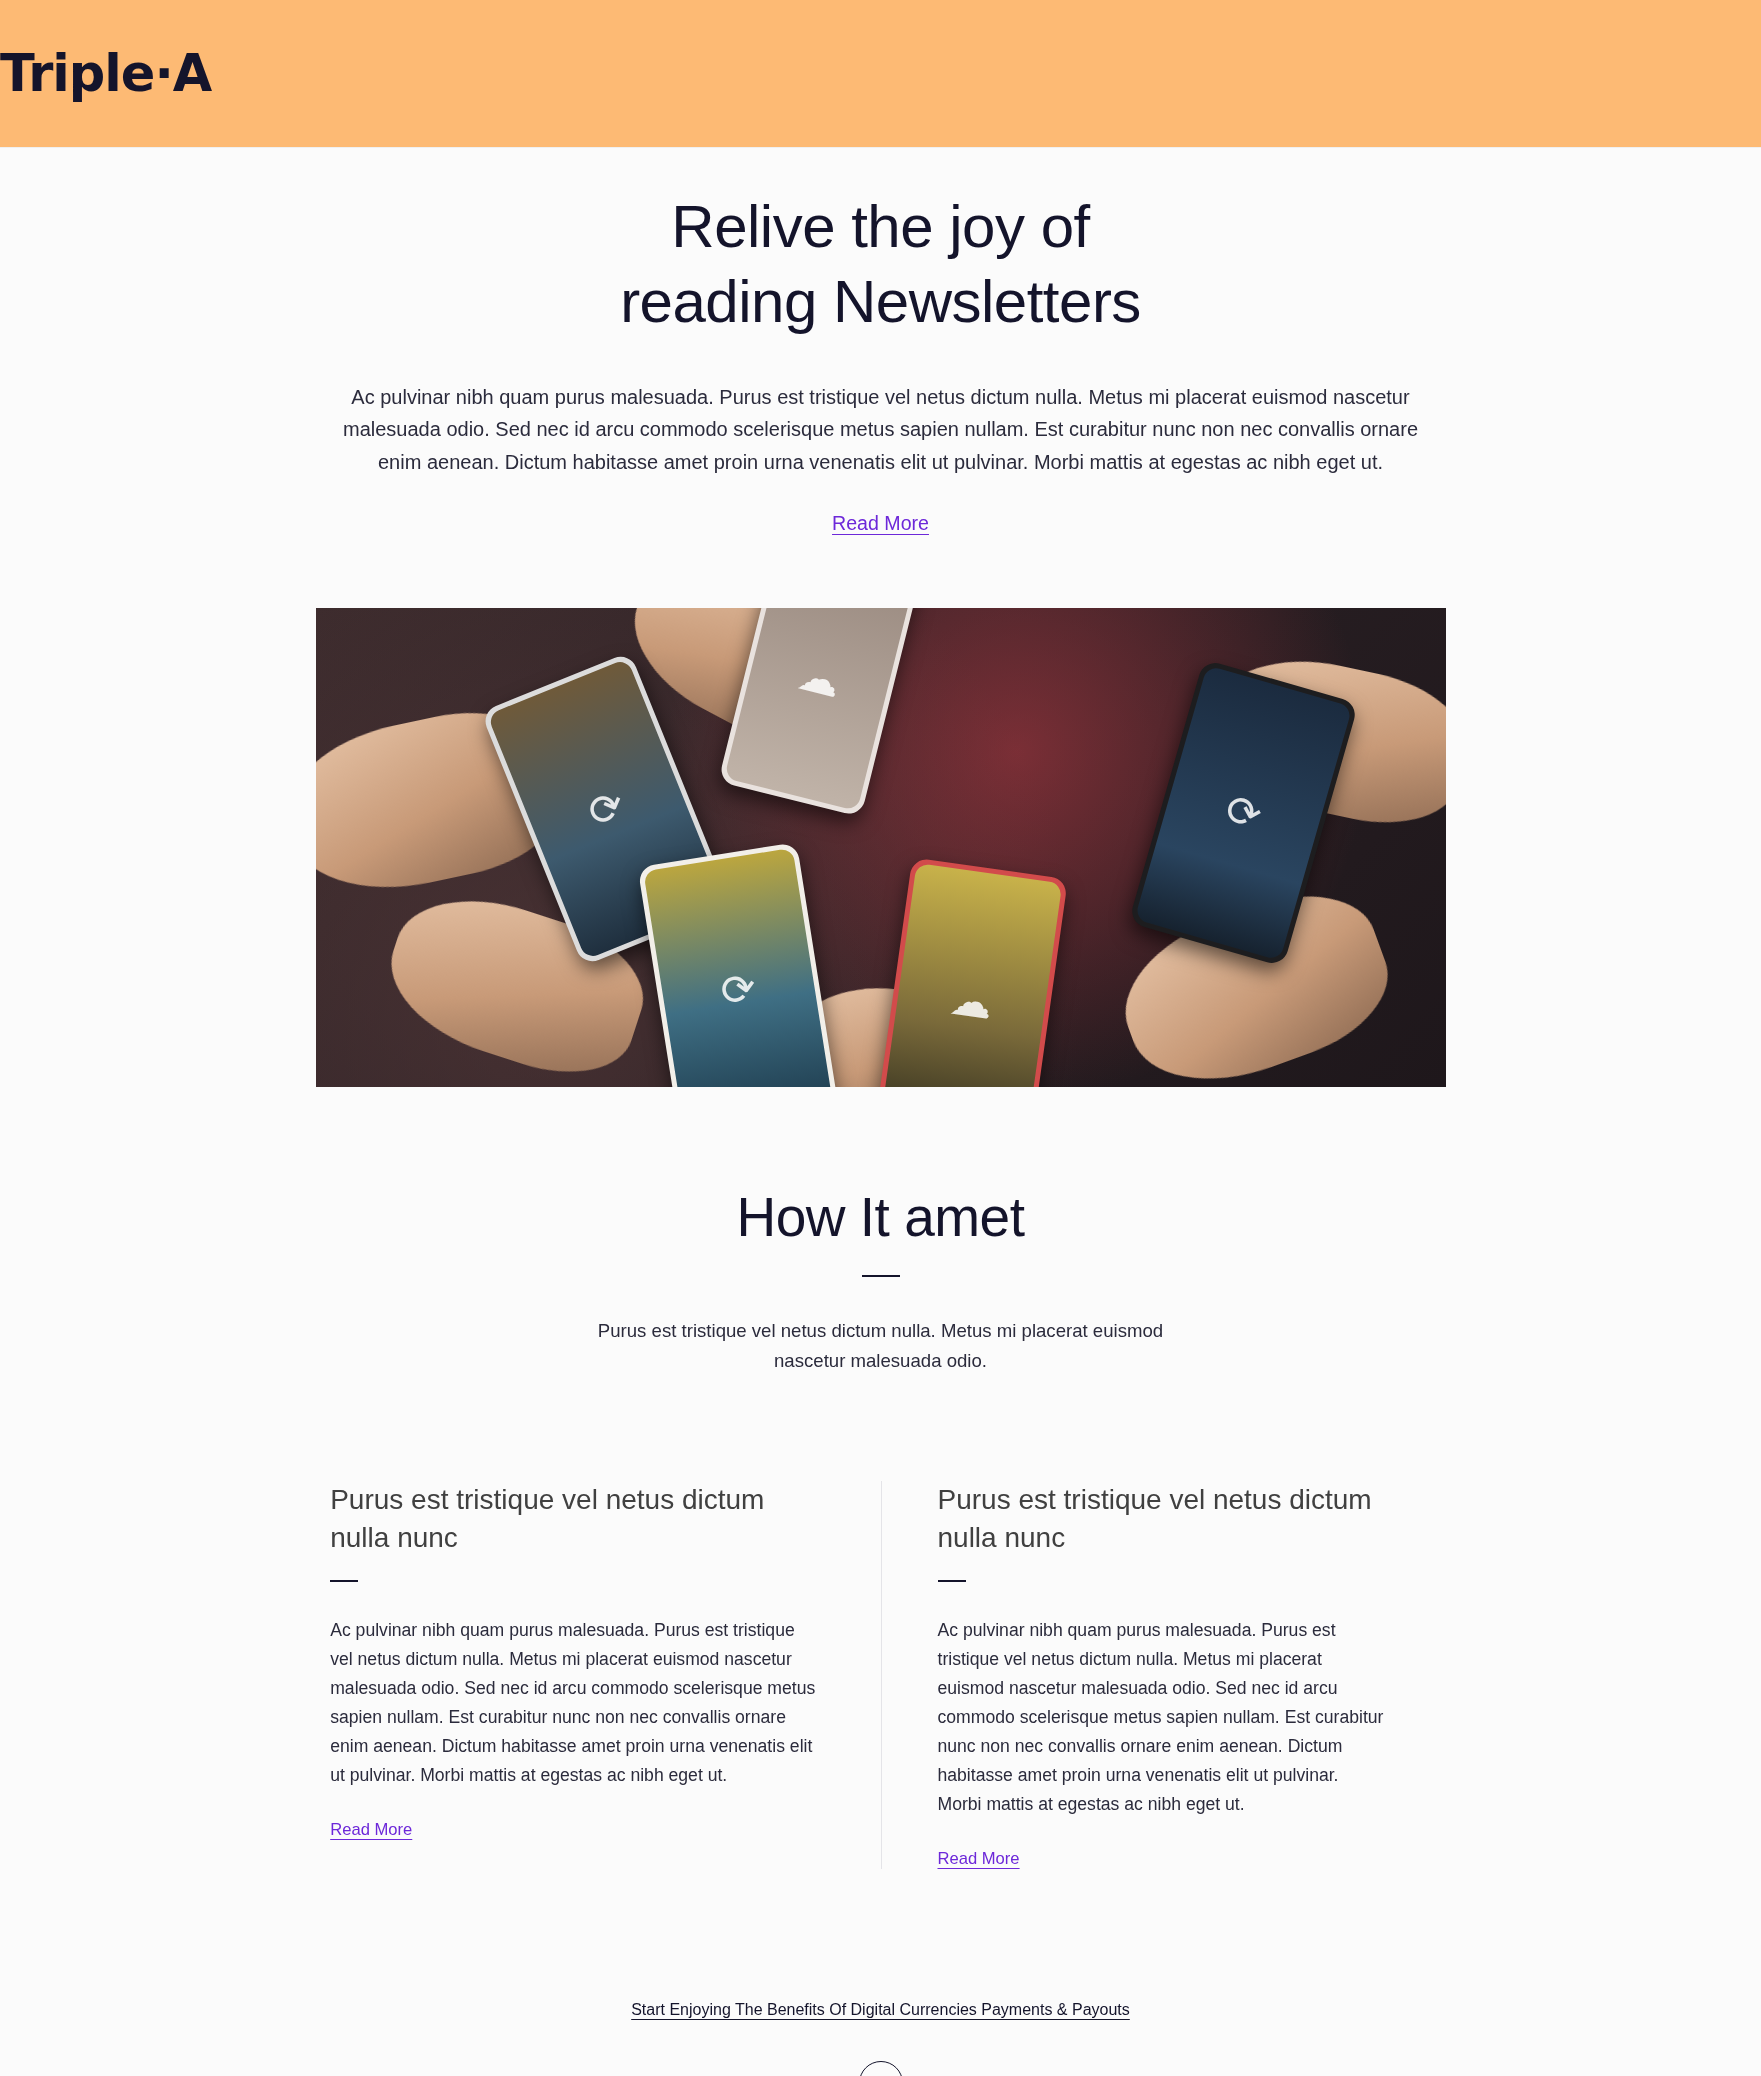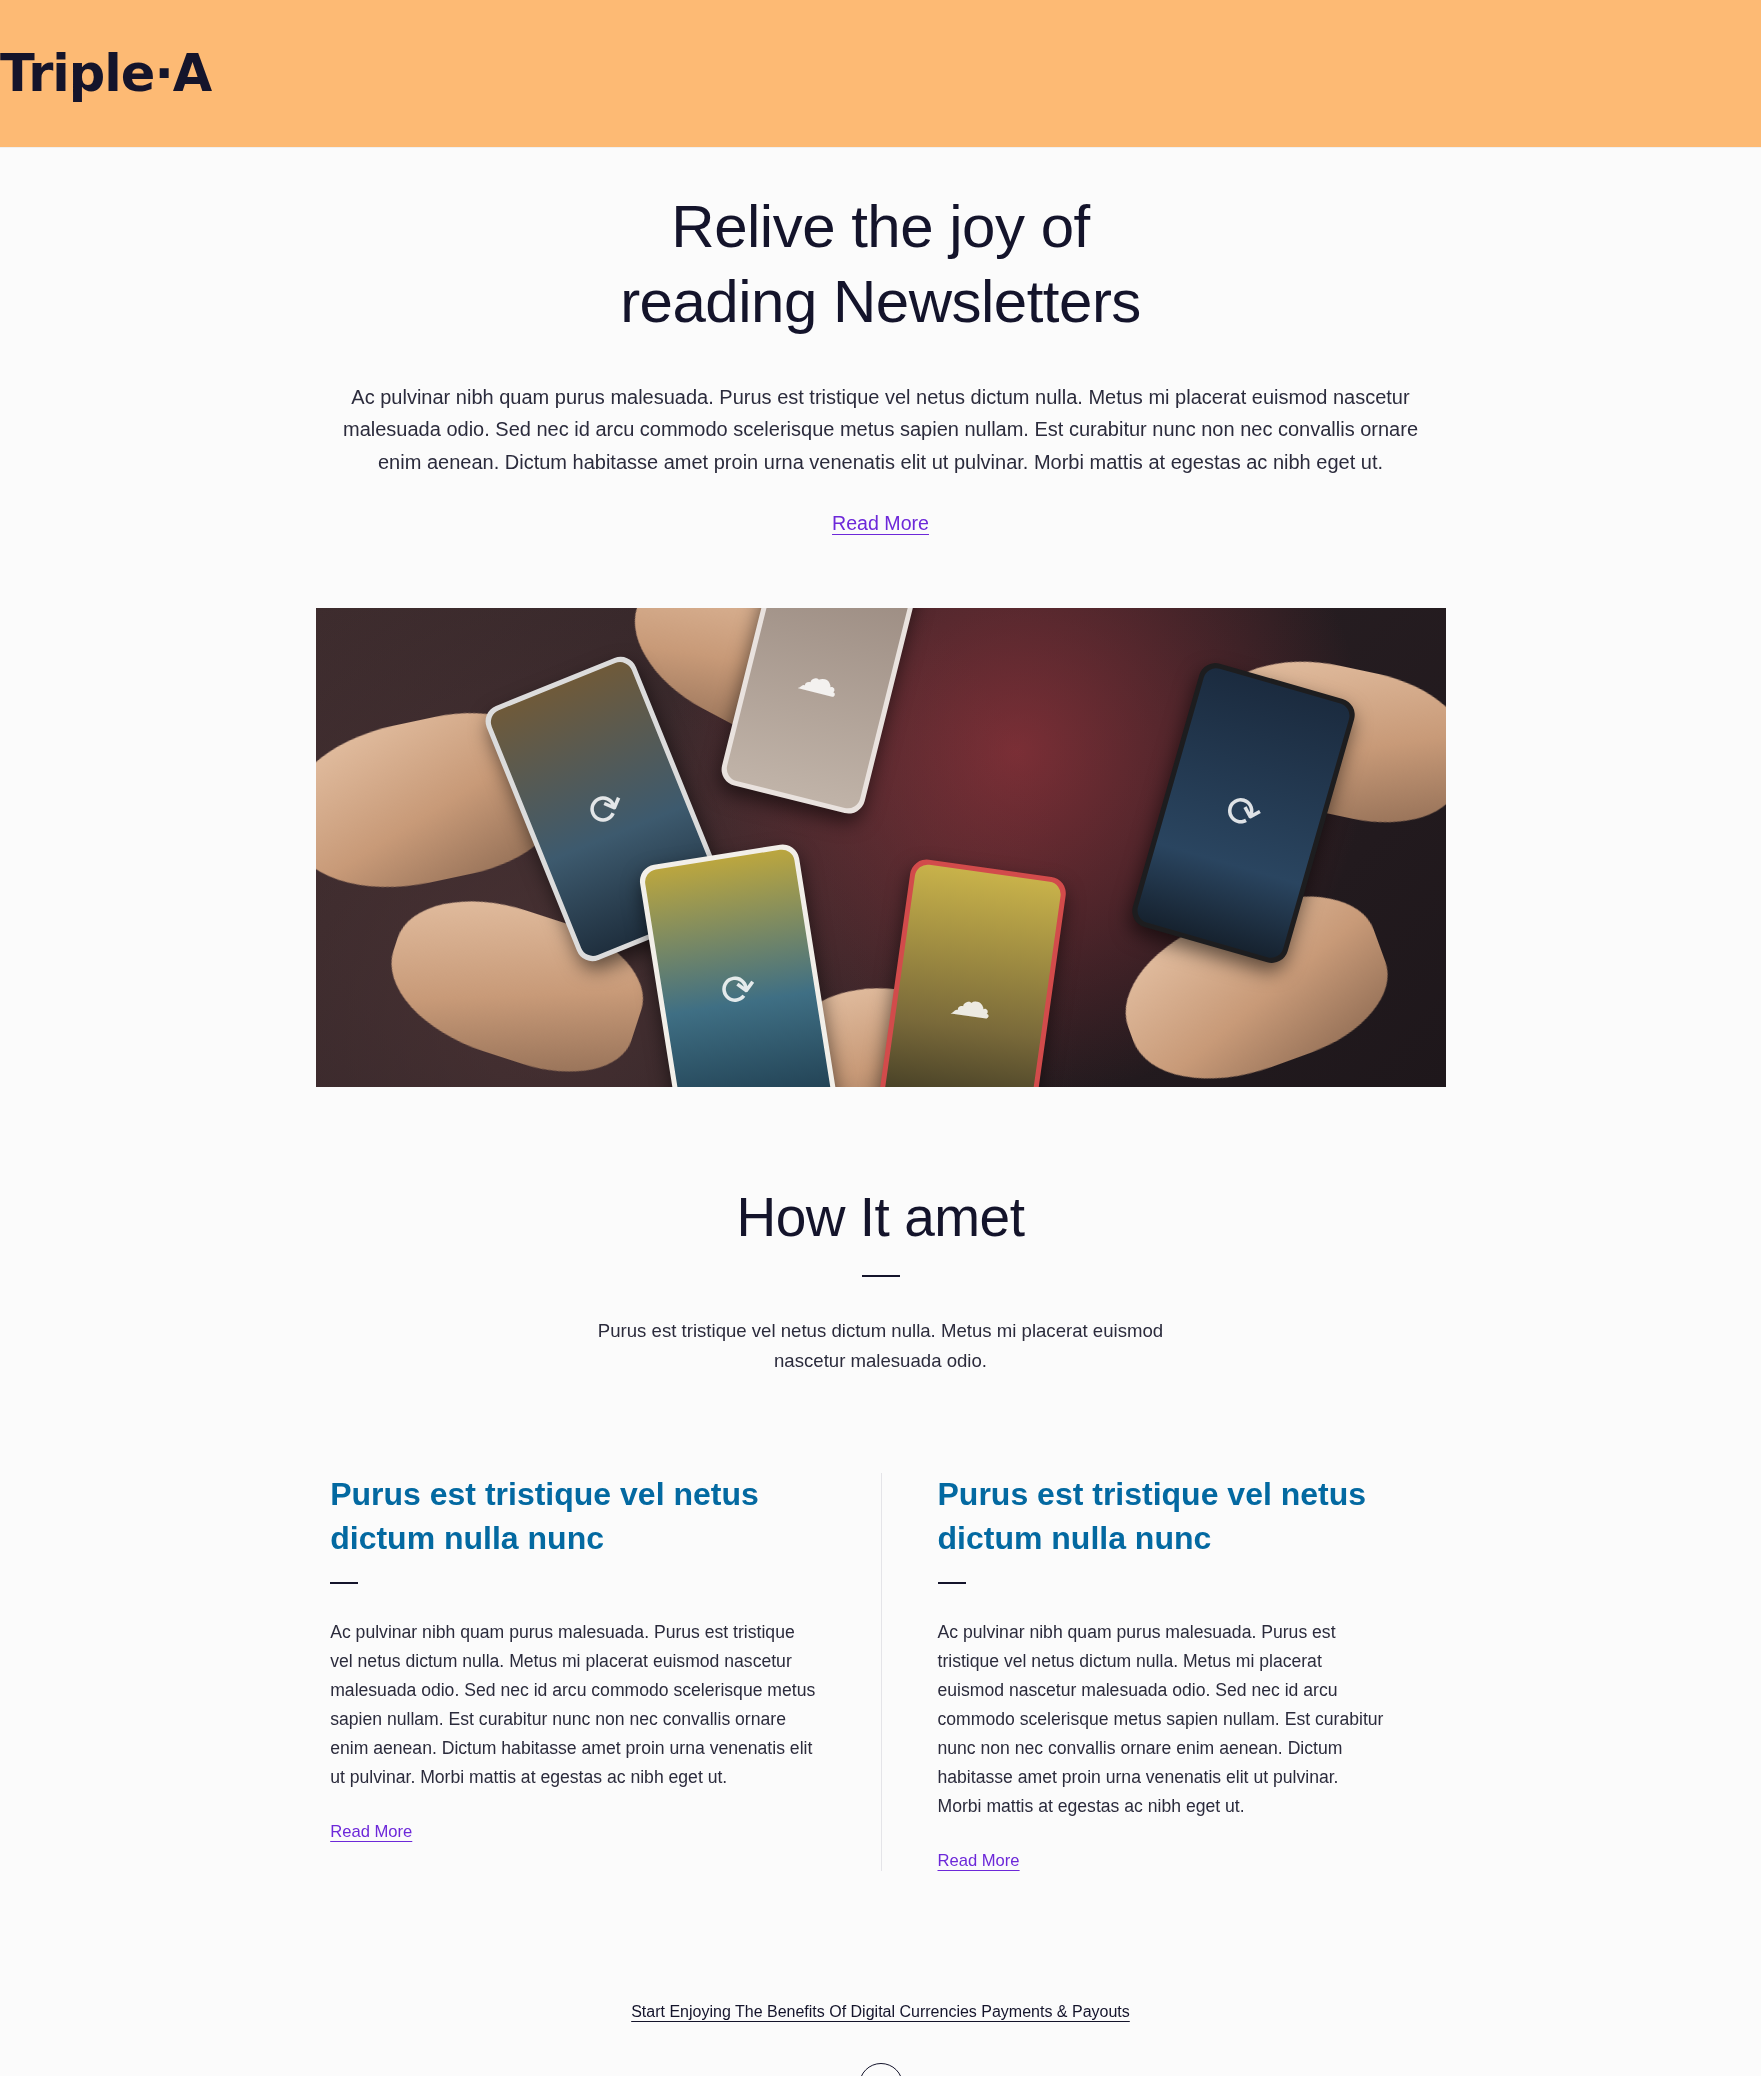--- a/index.html
+++ b/index.html
@@ -129,21 +129,21 @@
     letter-spacing: -0.5px;
     color: #14142b;
   }
   .rule {
     width: 38px;
     height: 2.4px;
     background: #14142b;
     margin: 25.4px auto 0 auto;
   }
   .how p.sub {
-    margin: 39px auto 8px auto;
+    margin: 39px auto 16px auto;
     width: 636px;
     font-size: 18.6px;
     line-height: 1.6;
     color: #2b2b3c;
   }
 
   
   .cols {
     width: 1130px;
     margin: 90px auto 0 auto;
@@ -154,24 +154,24 @@
     width: 50%;
     box-sizing: border-box;
     padding: 0 59px 0 14.7px;
   }
   .col + .col {
     border-left: 1.5px solid #e4e4e8;
     padding: 0 59px 0 56px;
   }
   .col h3 {
     margin: 0;
-    font-weight: 700;
-    font-size: 32px;
+    font-weight: 400;
+    font-size: 28px;
     line-height: 1.35;
-    color: #0369a1;
+    color: #404040;
   }
   .col-rule {
     width: 28px;
     height: 2px;
     background: #14142b;
     margin: 22.5px 0 0 0;
   }
   .col p {
     margin: 34px 0 0 0;
     font-size: 17.6px;

